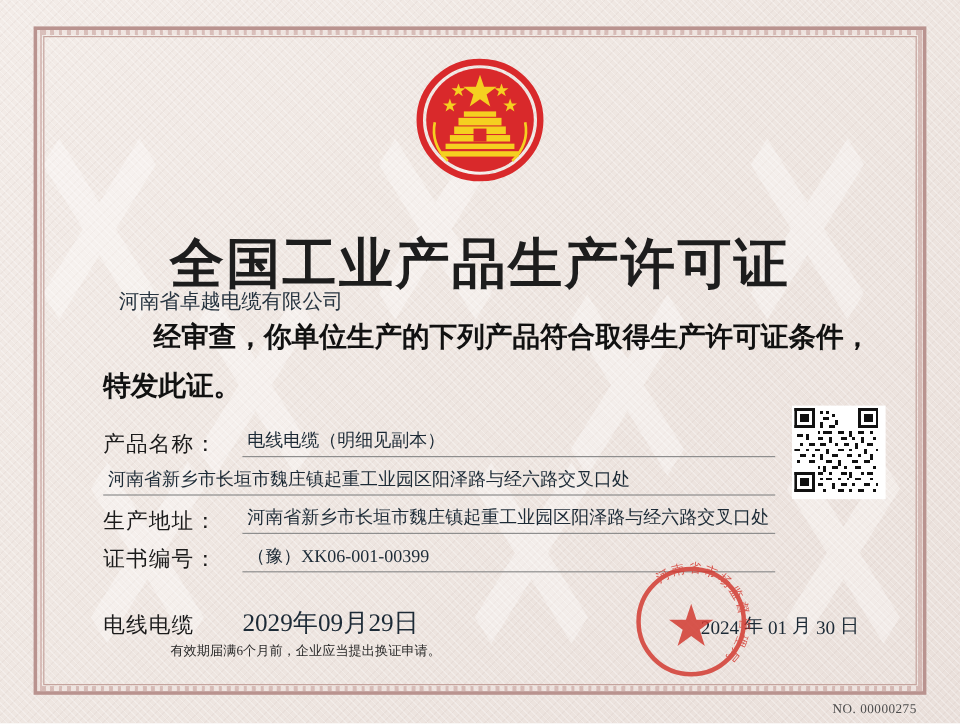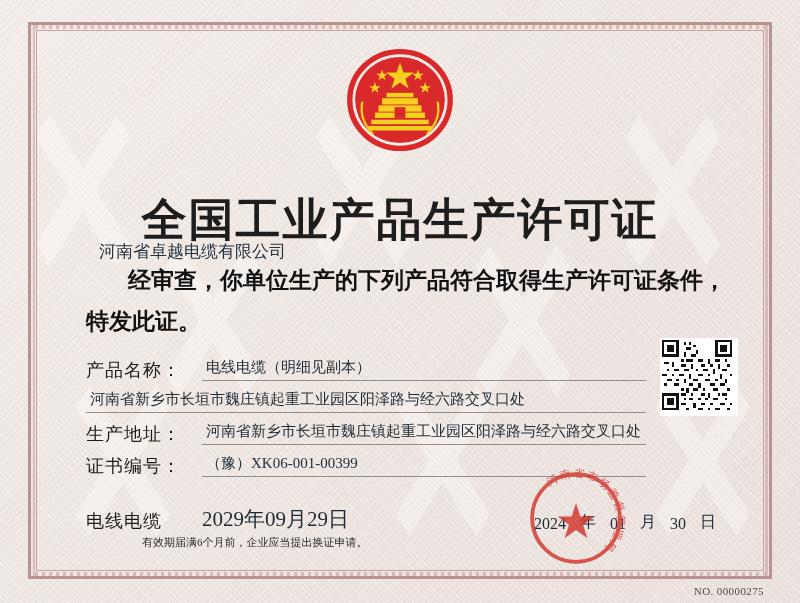--- a/index.html
+++ b/index.html
@@ -185,21 +185,21 @@
     color: #1c2a36;
     padding-bottom: 2px;
     width: 210px;
     flex: none;
   }
   .issue-date {
     flex: 1;
     display: flex;
     justify-content: flex-end;
     align-items: flex-end;
-    gap: 14px;
+    gap: 4px;
     font-family: "Liberation Serif", "DejaVu Serif", serif;
     font-size: 15px;
     color: #1c2a36;
     padding-bottom: 2px;
   }
   .issue-date .num { font-size: 16px; }
   .issue-date .unit { font-size: 16px; }
 
   .note {
     position: absolute;

